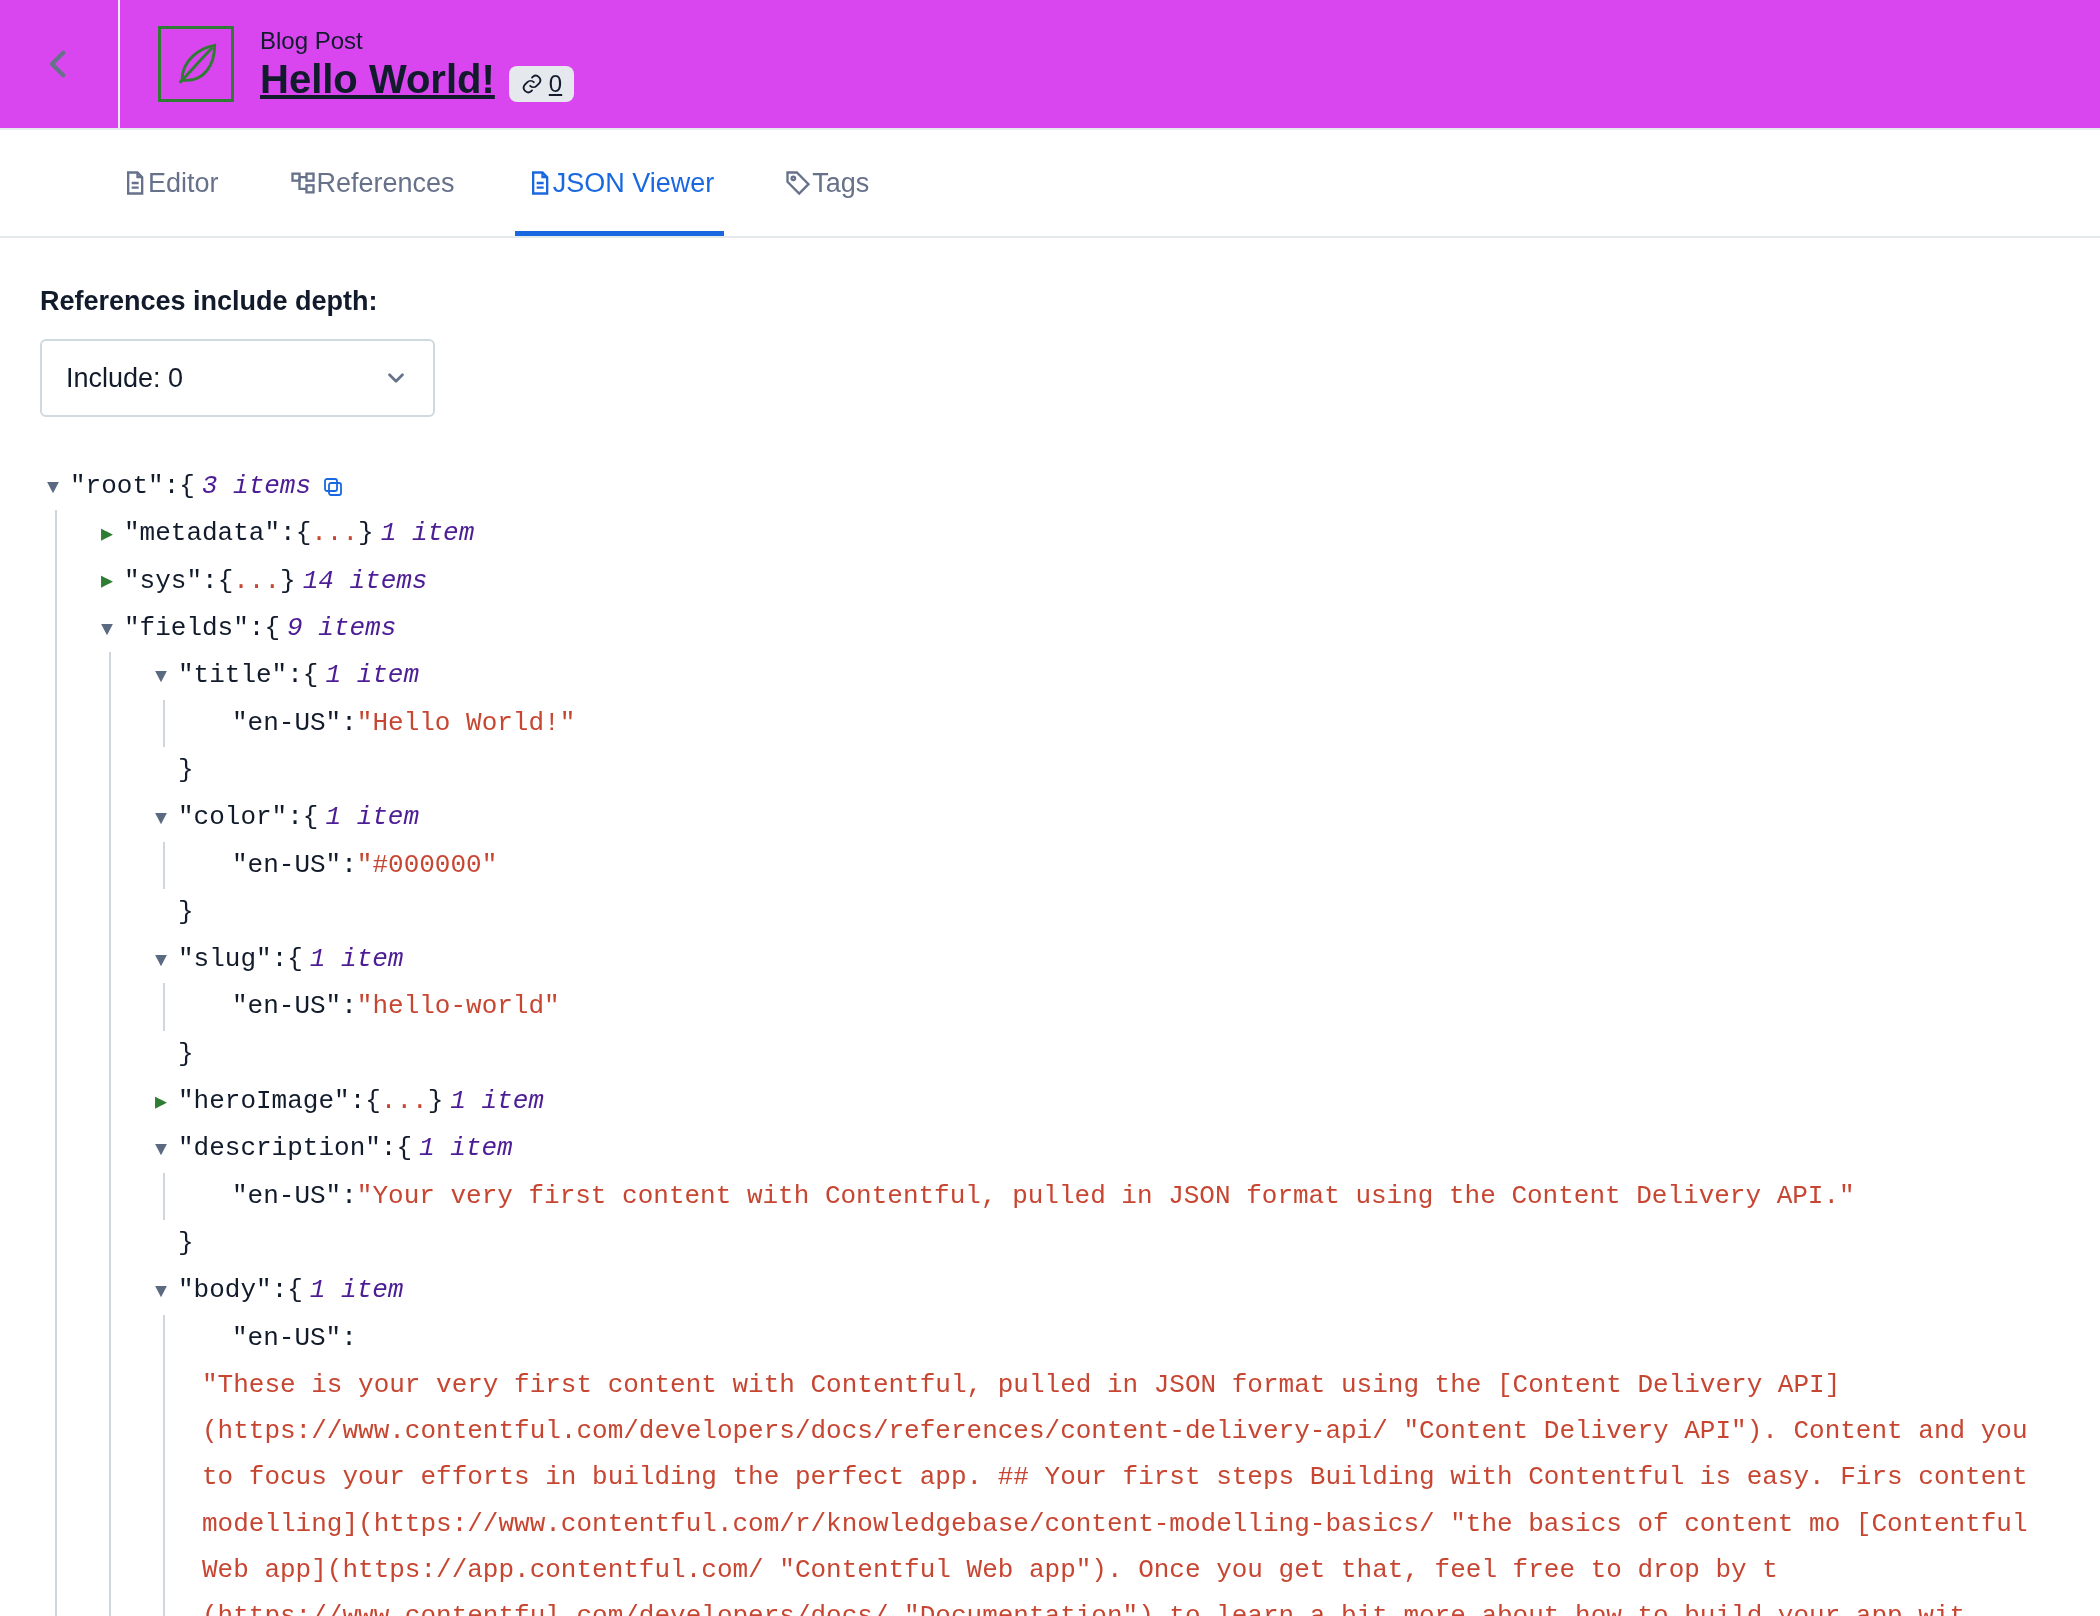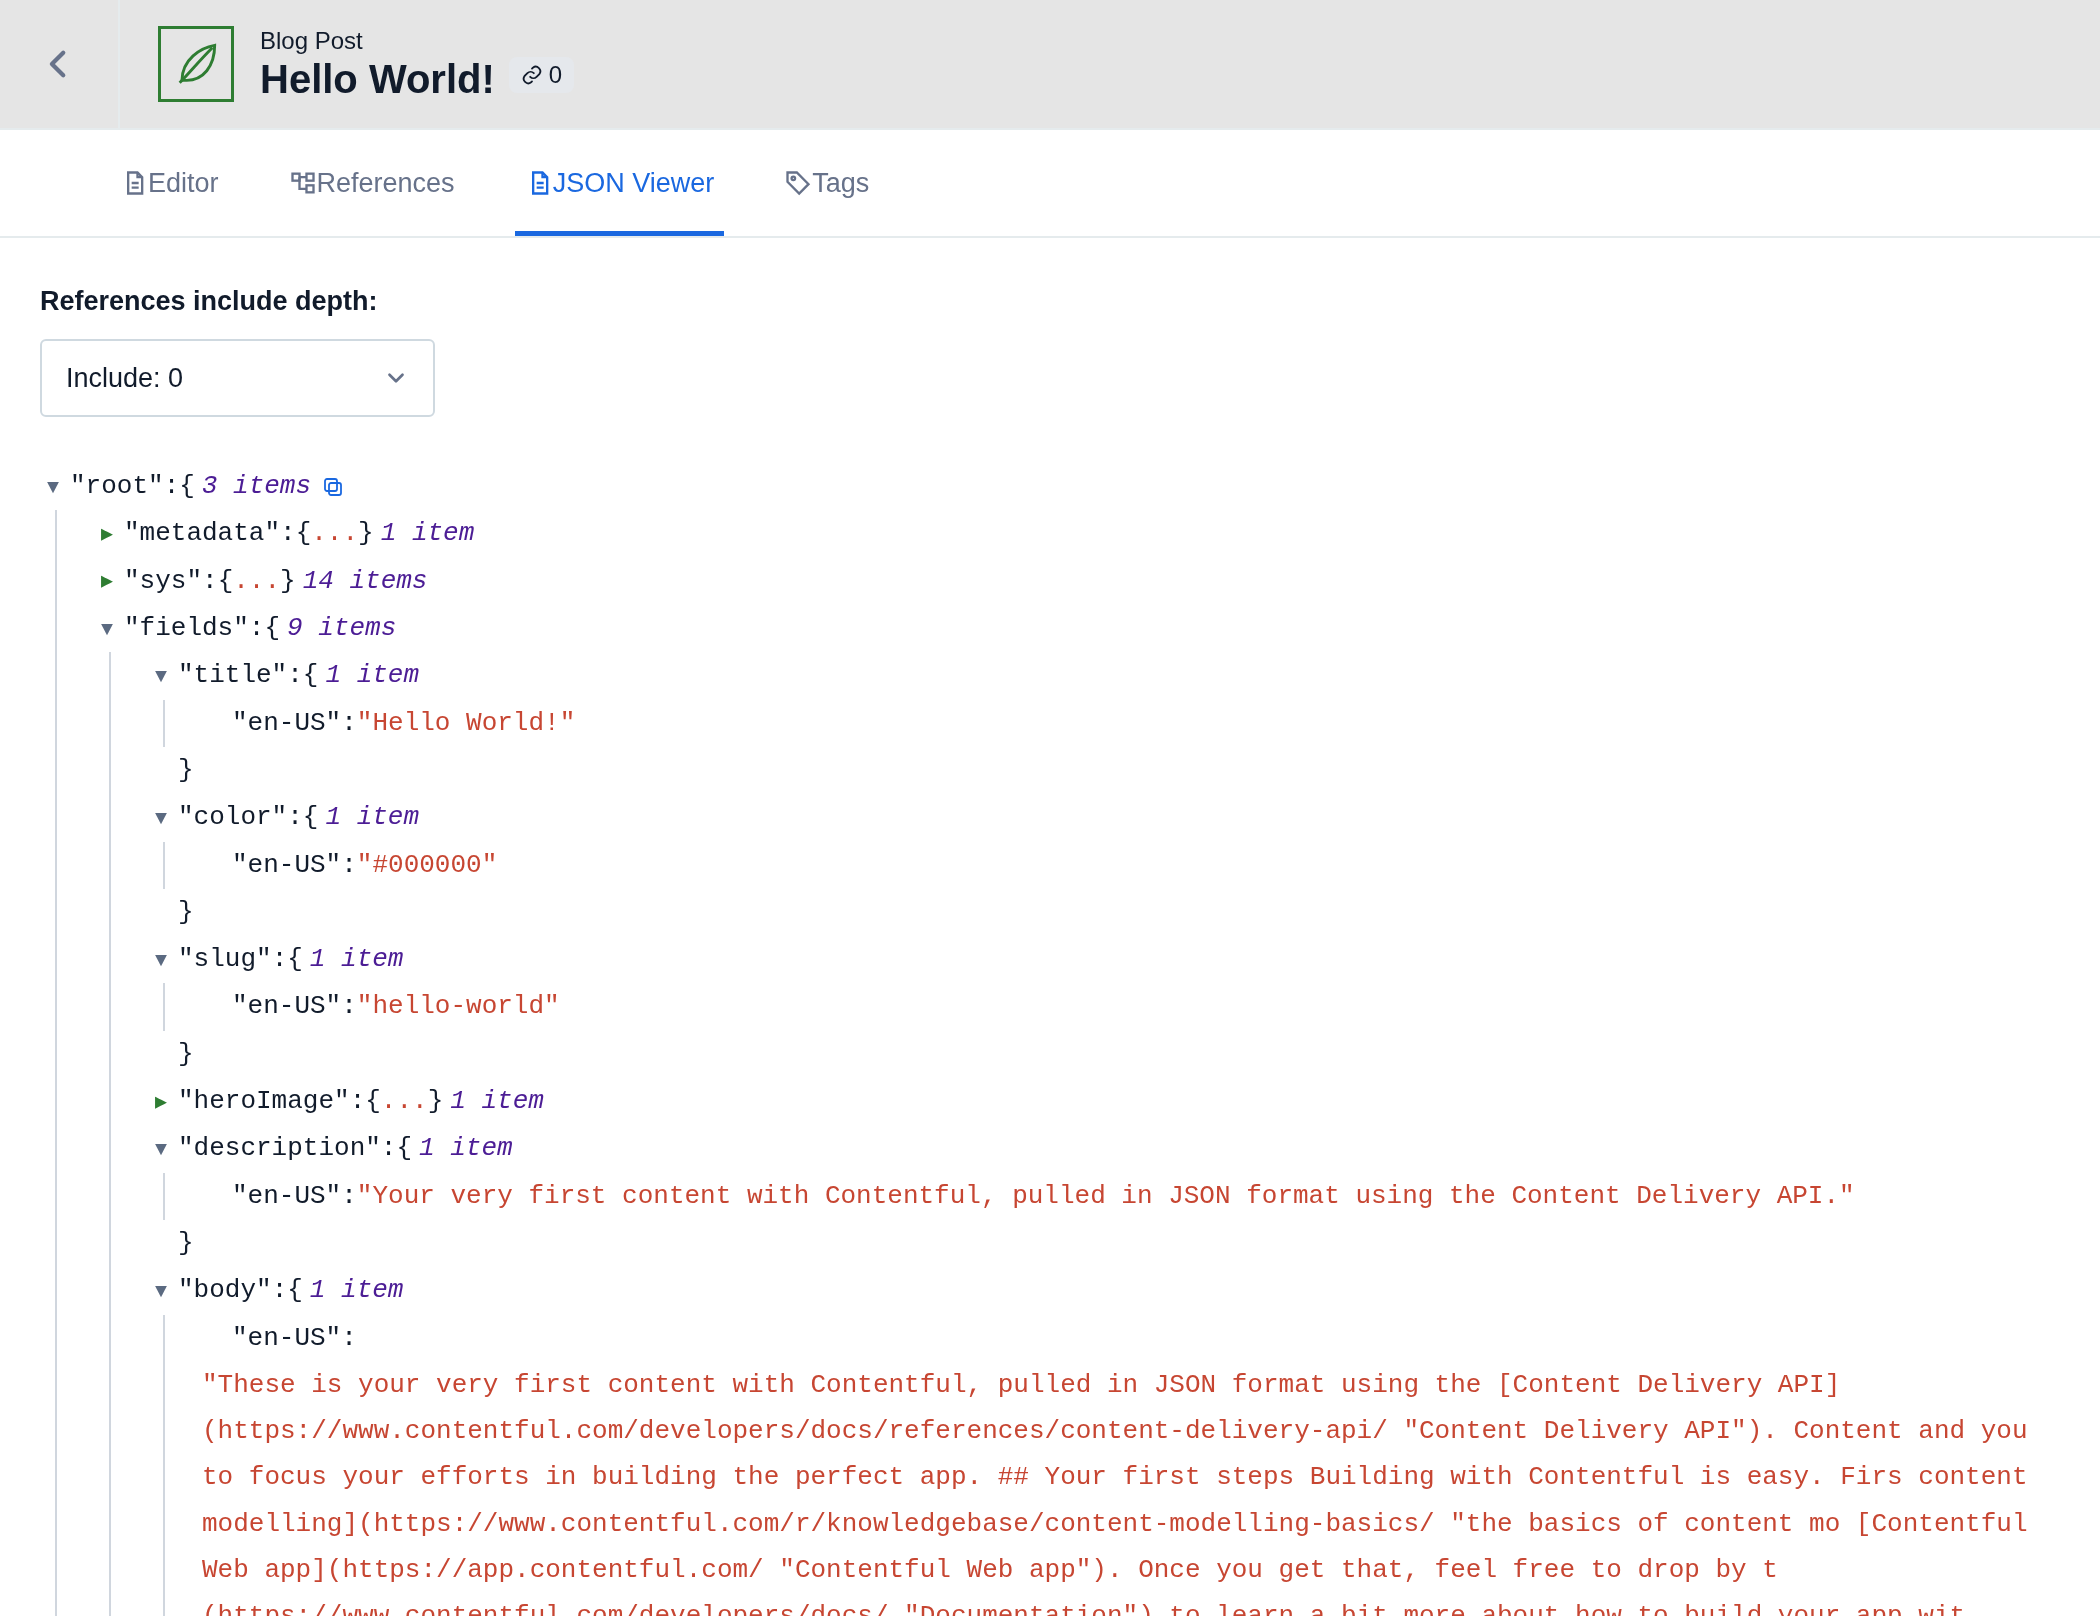--- a/index.html
+++ b/index.html
@@ -8,21 +8,21 @@
     font-size: 24px;
     color: #111b2b;
     background: #fff;
     width: 2100px;
   }
 
   
   .header {
     display: flex;
     align-items: center;
-    background: #e5e5e5;
+    background: #d946ef;
     height: 130px;
     border-bottom: 2px solid #e5ebed;
   }
   .back-btn {
     width: 120px;
     height: 100%;
     display: flex;
     align-items: center;
     justify-content: center;
     border-right: 2px solid #e5ebed;
@@ -49,22 +49,23 @@
 
   .title-block {}
   .content-type {
     font-size: 24px;
     color: #111b2b;
     margin-bottom: 2px;
     font-weight: 400;
   }
   .title-row {
     display: flex;
-    align-items: flex-start;
+    align-items: flex-end;
     gap: 14px;
+    text-decoration: underline;
   }
   .entry-title {
     font-size: 40px;
     font-weight: 700;
     color: #111b2b;
   }
   .link-chip {
     display: inline-flex;
     align-items: center;
     gap: 6px;

